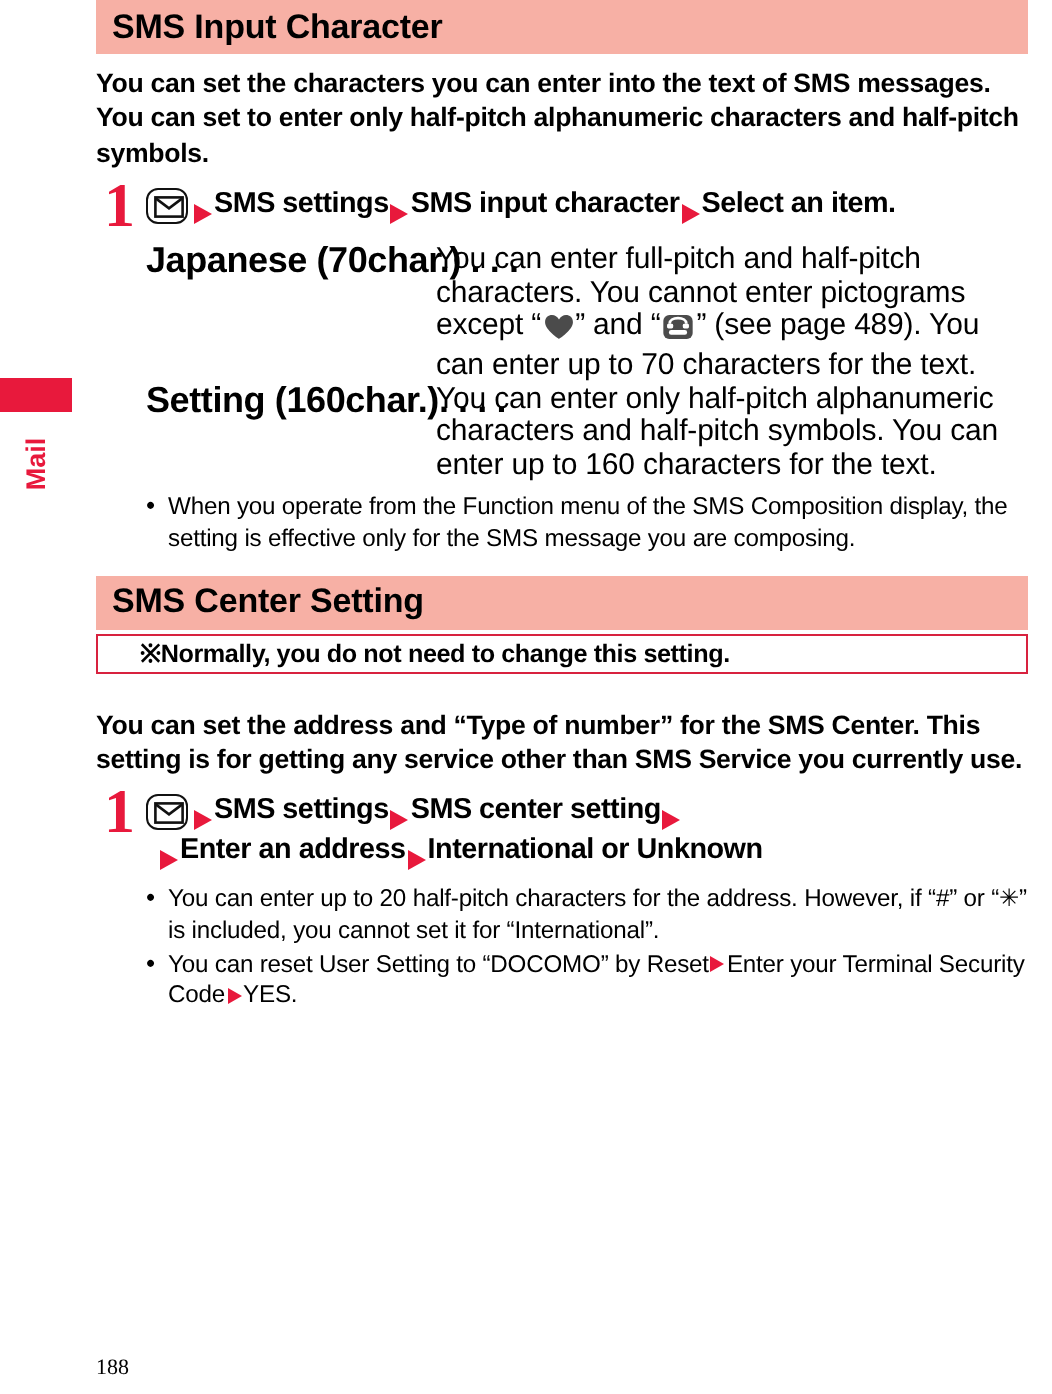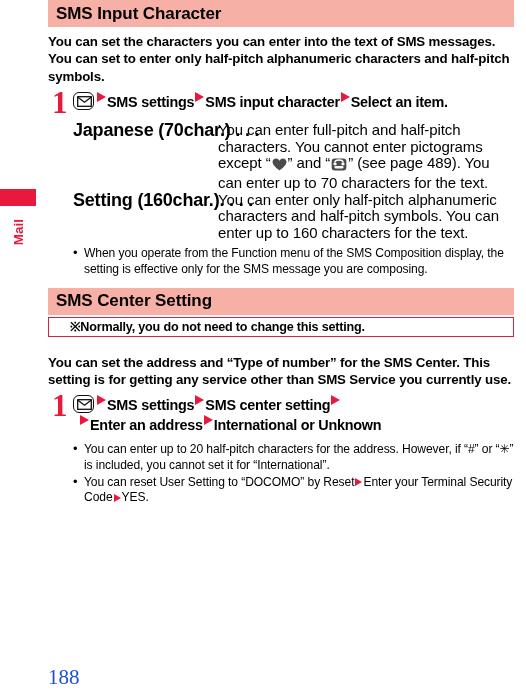--- a/index.html
+++ b/index.html
@@ -96,21 +96,21 @@
   }
   .step-body {
     padding-left: 25px;
   }
   .step-line {
     font-size: 14.4px;
     font-weight: bold;
     line-height: 20px;
     letter-spacing: -0.25px;
     display: flex;
-    align-items: flex-start;
+    align-items: flex-end;
     flex-wrap: nowrap;
   }
   .step-line.second {
     margin-top: 0px;
     padding-left: 6px;
   }
 
   
   .key-icon {
     display: inline-block;
@@ -211,23 +211,23 @@
     font-size: 12.6px;
     font-weight: bold;
     letter-spacing: -0.2px;
   }
 
   
   .page-number {
     position: absolute;
     left: 48px;
     bottom: 7px;
-    font-size: 21px;
+    font-size: 11px;
     font-family: "Liberation Serif", serif;
-    color: #1d4ed8;
+    color: #000000;
     margin-top: 20px;
   }
 </style>
 </head>
 <body>
 
 <div class="side-tab">
   <div class="side-tab-block"></div>
   <div class="side-tab-label">
     <span>Mail</span>

